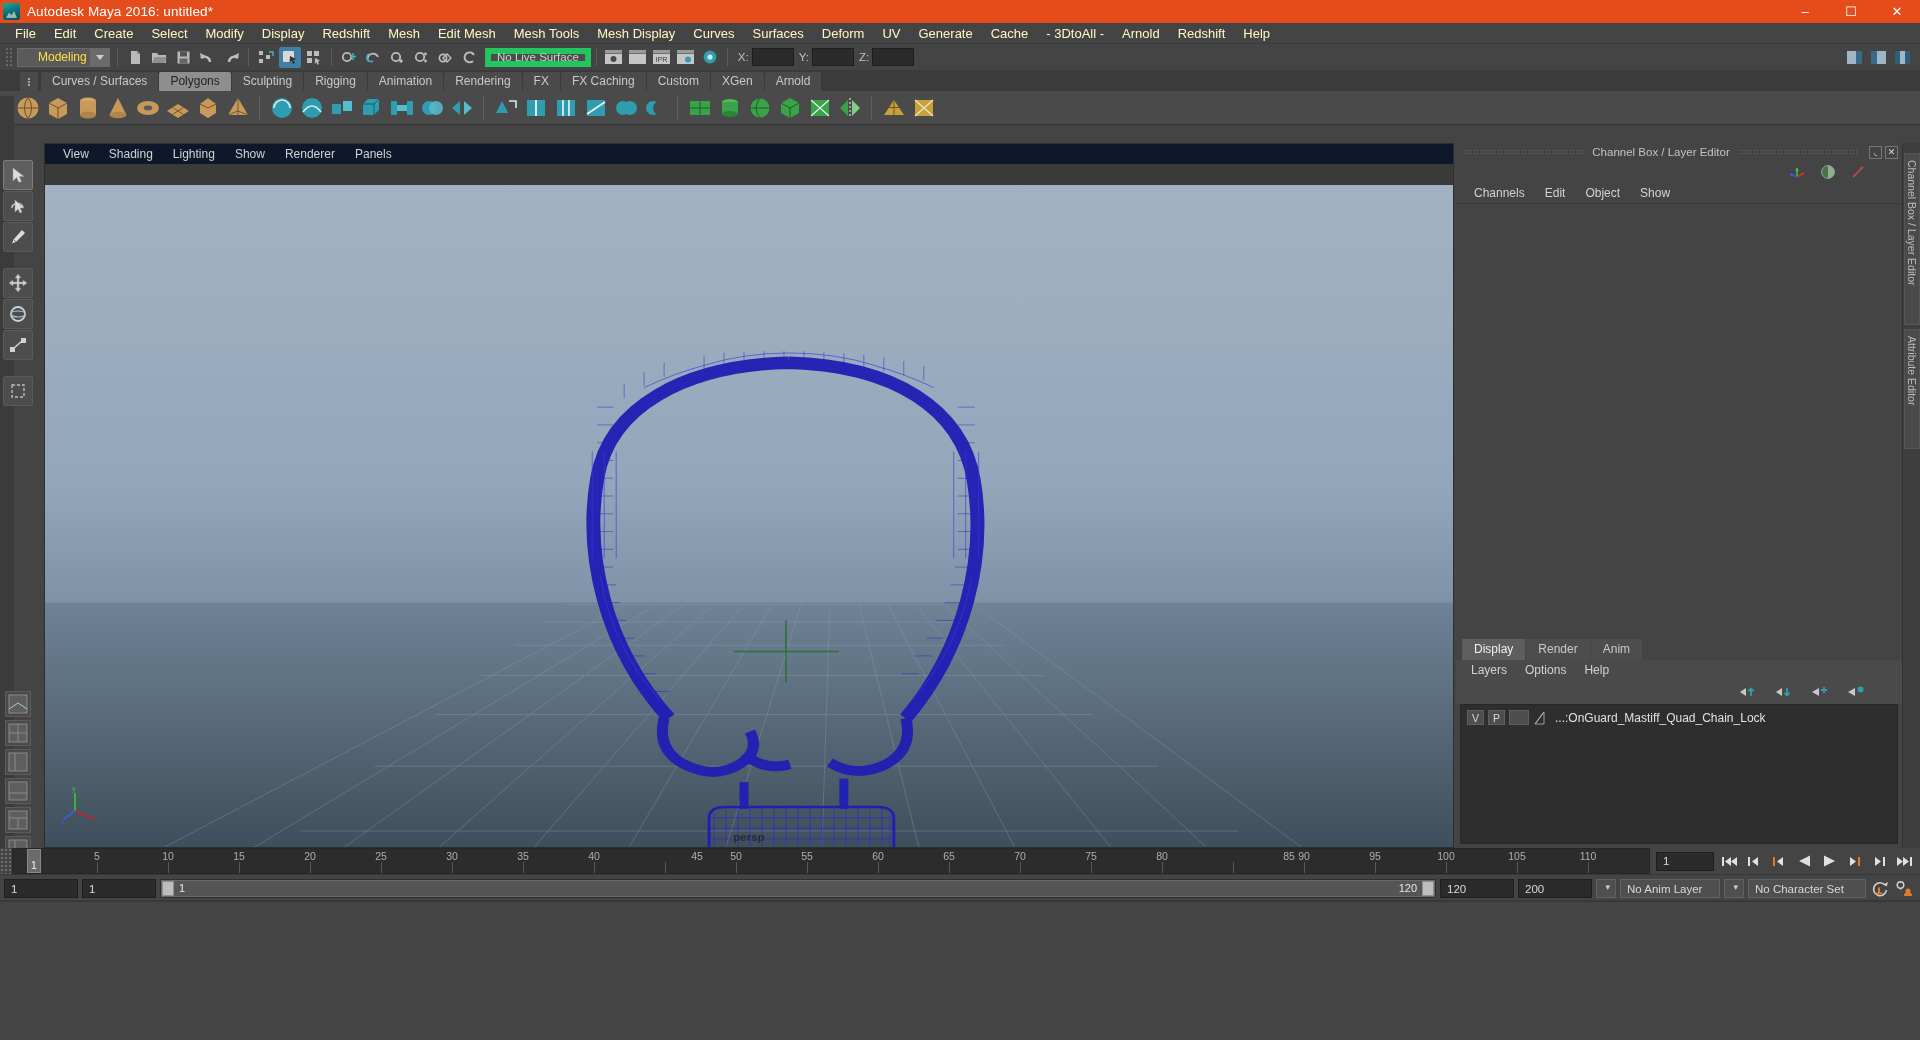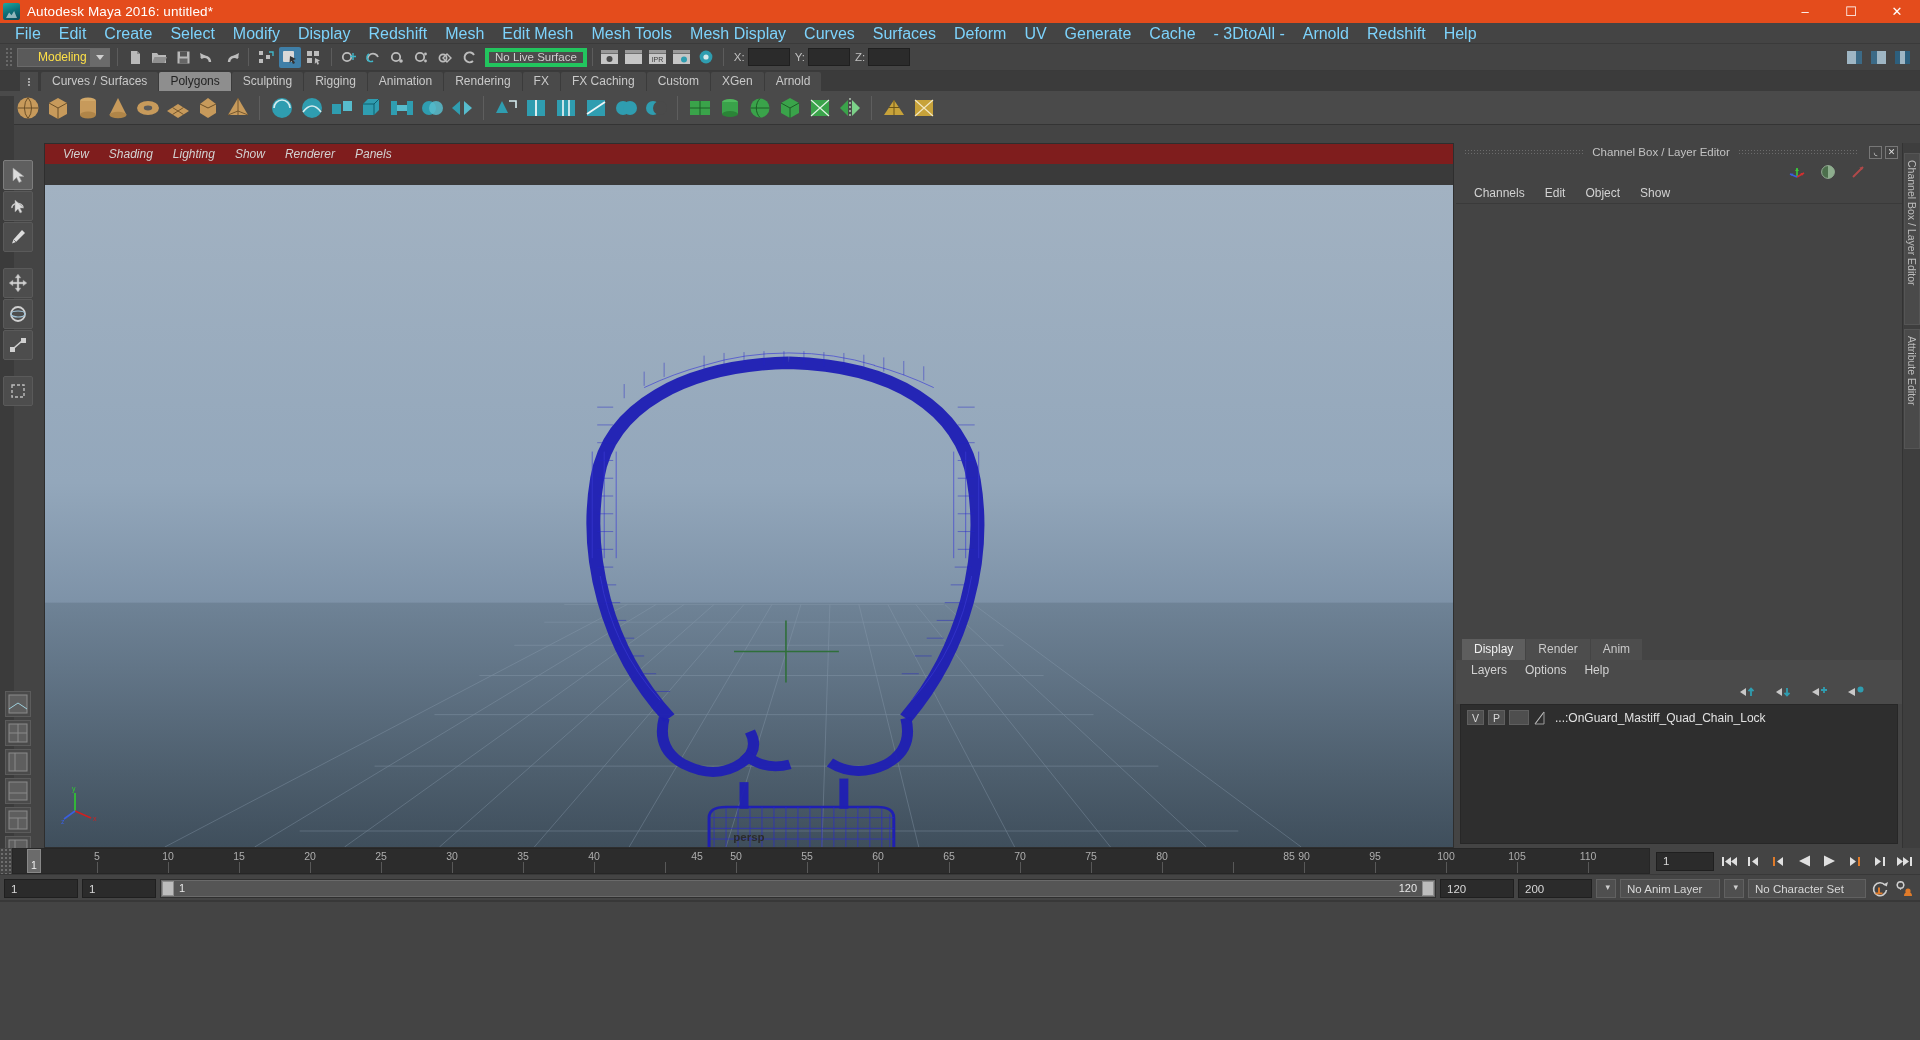--- a/index.html
+++ b/index.html
@@ -35,21 +35,21 @@
     width:46px; height:23px; display:flex; align-items:center; justify-content:center;
     color:#fff; font-size:13px; line-height:1;
   }
 
   
   .menubar {
     height: 21px; background: #444444; display:flex; align-items:center;
     padding-left: 6px; border-bottom: 1px solid #3a3a3a;
   }
   .menubar .mi {
-    padding: 0 9px; height:21px; line-height:21px; font-size:16px; color:#7dd3fc;
+    padding: 0 9px; height:21px; line-height:21px; font-size:13px; color:#fef9c3;
     white-space: nowrap;
   }
 
   
   .statusline {
     height: 27px; background: #444444; display:flex; align-items:center;
     padding-left:2px; gap:0px; border-bottom:1px solid #3a3a3a;
   }
   .gripper { width:9px; height:20px; flex:none; margin:0 3px;
     background-image: radial-gradient(#6e6e6e 1px, transparent 1px);
@@ -66,21 +66,21 @@
     width:22px; height:21px; flex:none; display:flex; align-items:center; justify-content:center;
     margin:0 1px; border-radius:2px;
   }
   .tbtn.active { background:#3f7fa8; }
   .numfield {
     height:18px; background:#2b2b2b; border:1px solid #1f1f1f; color:#d5d5d5;
     font-size:11.5px; padding:0 4px; line-height:16px;
   }
   .lbl-xyz { font-size:11.5px; color:#c0c0c0; margin:0 3px 0 5px; }
   .livesurf {
-    height:19px; min-width:96px; background:#4c4c4c; border:4px solid #22c55e;
+    height:19px; min-width:96px; background:#4c4c4c; border:6px solid #22c55e;
     font-size:11.5px; color:#cfcfcf; display:flex; align-items:center; padding:0 6px;
     margin-left:4px;
   }
 
   
   .shelfbar { background:#444444; }
   .shelf-tabs { height:20px; display:flex; align-items:flex-end; padding-left:20px; background:#3b3b3b; }
   .shelf-tab {
     height:19px; line-height:19px; padding:0 11px; font-size:12px; color:#c9c9c9;
     background:#4a4a4a; margin-right:1px; border-top-left-radius:2px; border-top-right-radius:2px;
@@ -118,21 +118,21 @@
     position:absolute; left:5px; bottom:128px; width:27px; height:27px;
     background: radial-gradient(circle at 40% 30%, #2fb8c7 0%, #137a91 60%, #0c4f63 100%);
     border-radius:3px;
   }
 
   
   .viewport-wrap {
     position:absolute; left:44px; top:143px; right:466px; bottom:192px;
     background:#3a3a3a; border:1px solid #2e2e2e;
   }
-  .vp-menubar { height:20px; background:#7f1d1d; display:flex; padding-left:8px;font-style:italic; }
+  .vp-menubar { height:20px; background:#0f172a; display:flex; padding-left:8px; }
   .vp-menubar .mi { padding:0 10px; font-size:12px; color:#d2d2d2; height:20px; line-height:20px; }
   .vp-toolbar {
     height:20px; background:#444; display:flex; align-items:center; padding-left:4px; gap:0;
     border-bottom:1px solid #2e2e2e;
     margin-top:28px;
   }
   .vtb { width:18px; height:18px; flex:none; display:flex; align-items:center; justify-content:center;
          margin:0 0.5px; border-radius:2px; }
   .vtb.on { background:#3f7fa8; }
   .vsep { width:1px; height:15px; background:#5c5c5c; margin:0 4px; flex:none; }

